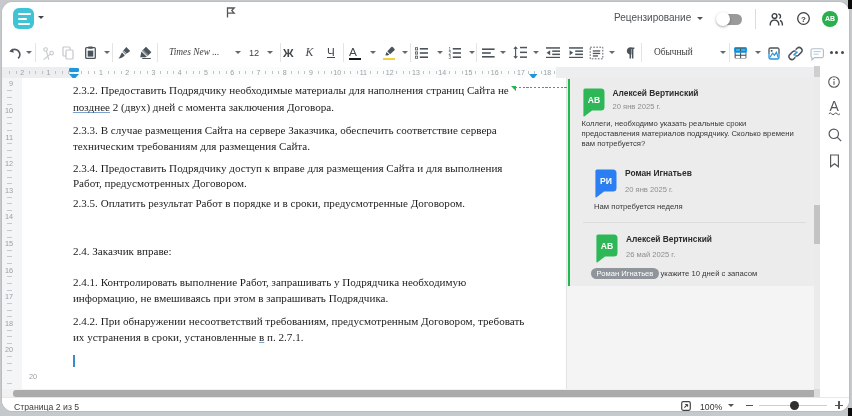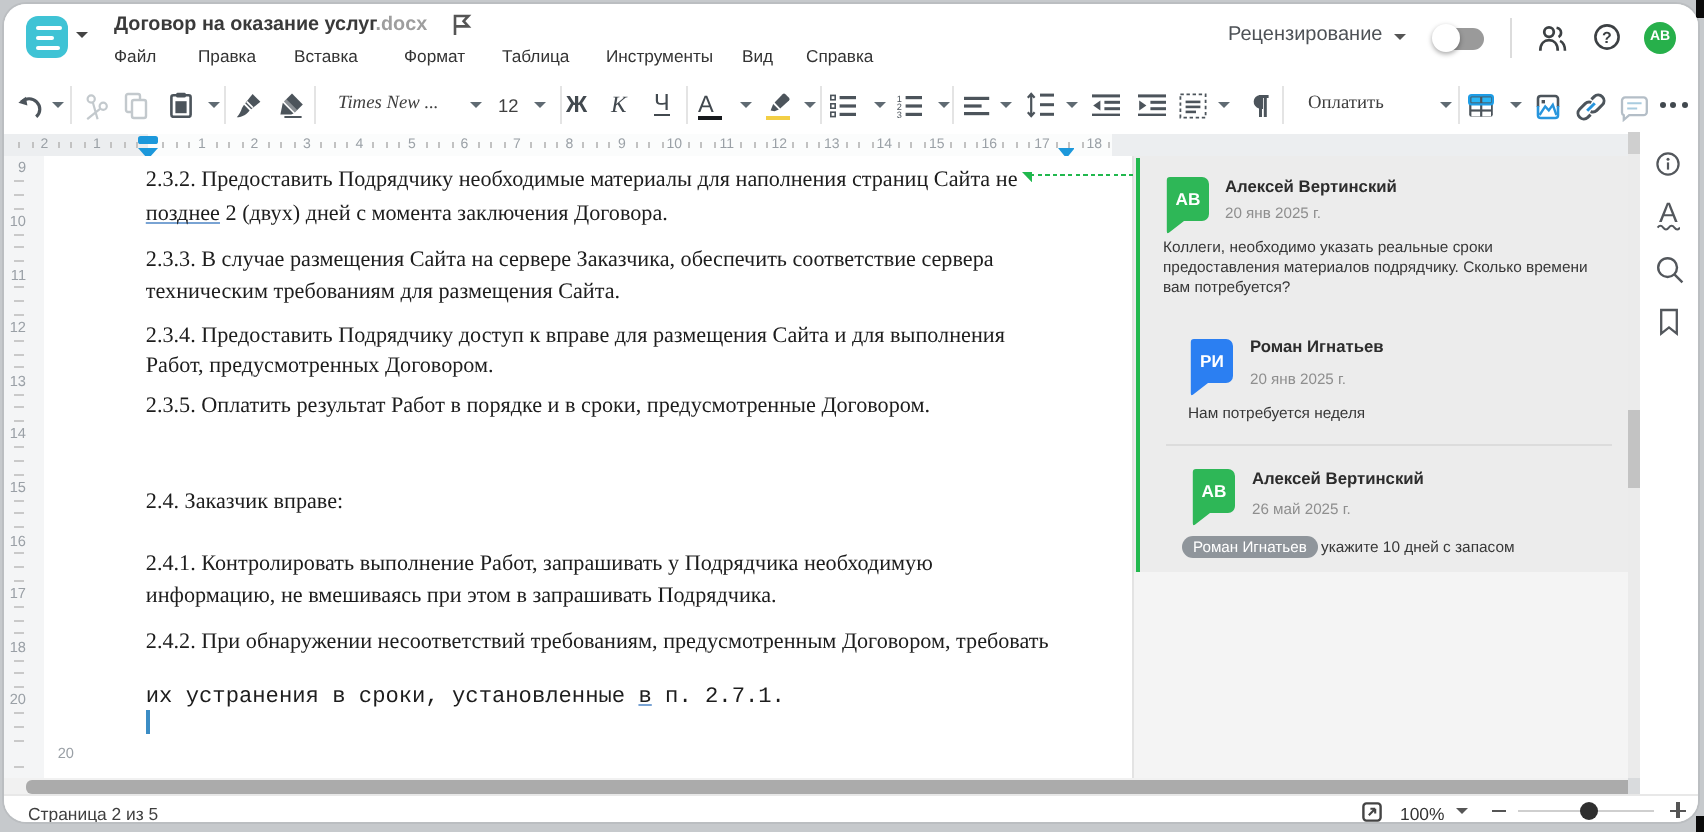--- a/index.html
+++ b/index.html
@@ -21,35 +21,24 @@
     <div id="inner">
 
 <div class="abs" style="left:0;top:0;width:852px;height:38px;background:#fff"></div>
 
 <div class="abs" style="left:13px;top:8px;width:21px;height:21px;border-radius:6px;background:#3fc3d5"></div>
 <div class="abs" style="left:17.5px;top:13px;width:13px;height:2.2px;border-radius:1px;background:#fff"></div>
 <div class="abs" style="left:17.5px;top:18px;width:9px;height:2.2px;border-radius:1px;background:#fff"></div>
 <div class="abs" style="left:17.5px;top:23px;width:12px;height:2.2px;border-radius:1px;background:#fff"></div>
 <div class="caret" style="left:38px;top:16px;border-top-color:#444"></div>
 
-<div class="abs" style="left:57px;top:7px;font-size:9.9px;font-weight:bold;color:#3a3a3a">Договор на оказание услуг<span style="color:#9e9e9e">.docx</span></div>
 <svg class="ic" style="left:226px;top:7px" width="10" height="11" viewBox="0 0 10 11">
         <path d="M1.5 10.5 V1 H8.2 L5.8 3.6 8.2 6.2 H1.5" fill="none" stroke="#555" stroke-width="1.3"></path>
       </svg>
 
-<div class="abs" id="menu" style="left:0;top:23px;width:600px;height:14px;font-size:8.6px;color:#333">
-<span class="abs" style="left:57px">Файл</span>
-<span class="abs" style="left:99px">Правка</span>
-<span class="abs" style="left:147px">Вставка</span>
-<span class="abs" style="left:202px">Формат</span>
-<span class="abs" style="left:251px">Таблица</span>
-<span class="abs" style="left:303px">Инструменты</span>
-<span class="abs" style="left:371px">Вид</span>
-<span class="abs" style="left:403px">Справка</span>
-</div>
 
 <div class="abs" style="left:614px;top:12px;font-size:10px;color:#4d5156">Рецензирование</div>
 <div class="caret" style="left:697px;top:17px;border-top-color:#555"></div>
 <div class="abs" style="left:716.5px;top:14px;width:25.5px;height:10.5px;border-radius:5.5px;background:#9a9a9a"></div>
 <div class="abs" style="left:715.5px;top:11.8px;width:14.3px;height:14.3px;border-radius:50%;background:#fff;box-shadow:0 1px 2.5px rgba(0,0,0,.35)"></div>
 <div class="vdiv" style="left:755px;top:9px;height:20px;background:#dcdcdc"></div>
 <svg class="ic" style="left:769px;top:12px" width="14.5" height="14.5" viewBox="0 0 20 20">
         <circle cx="7.6" cy="5.6" r="3.3" fill="none" stroke="#3c4043" stroke-width="1.9"></circle>
         <path d="M1.6 18.5 C1.6 13.3 4.6 11.2 7.6 11.2 C10.6 11.2 13.6 13.3 13.6 18.5" fill="none" stroke="#3c4043" stroke-width="1.9"></path>
         <path d="M12.8 2.6 C14.8 3 15.9 4.4 15.9 6.1 C15.9 7.4 15.3 8.4 14.2 9" fill="none" stroke="#3c4043" stroke-width="1.8"></path>
@@ -167,21 +156,21 @@
           <rect x="3.8" y="4.3" width="7.4" height="1.3" fill="#4c545b"></rect>
           <rect x="3.8" y="6.8" width="7.4" height="1.3" fill="#4c545b"></rect>
           <rect x="3.8" y="9.3" width="5.2" height="1.3" fill="#4c545b"></rect>
         </svg>
         <div class="caret" style="left:609px;top:50.5px"></div>
         <svg class="ic" style="left:625px;top:46.5px" width="10" height="12" viewBox="0 0 10 12">
           <path d="M4.9 0.5 H9.3 V2 H8.4 V11.5 H6.9 V2 H6 V11.5 H4.5 V7.2 A3.4 3.4 0 0 1 4.9 0.5 Z" fill="#4c545b"></path>
           <rect x="4.5" y="0.5" width="2" height="7" fill="#4c545b"></rect>
         </svg>
         <div class="vdiv" style="left:641px;top:43px;height:19px"></div>
-        <div class="abs" style="left:654px;top:46.5px;font-size:9.4px;color:#3f3f3f;font-family:'Liberation Serif',serif">Оплатить</div>
+        <div class="abs" style="left:654px;top:46.5px;font-size:9.4px;color:#3f3f3f;font-family:'Liberation Serif',serif">Обычный</div>
         <div class="caret" style="left:720px;top:50.5px"></div>
         <div class="vdiv" style="left:729px;top:43px;height:19px"></div>
         <svg class="ic" style="left:734px;top:47px" width="13" height="12" viewBox="0 0 13 12">
           <rect x="0.6" y="0.6" width="11.8" height="10.8" rx="1.2" fill="#4c545b"></rect>
           <rect x="1.7" y="1.7" width="4.35" height="2.5" fill="#29b6f6"></rect>
           <rect x="7.15" y="1.7" width="4.35" height="2.5" fill="#29b6f6"></rect>
           <rect x="1.7" y="5.3" width="4.35" height="2.4" fill="#fff"></rect>
           <rect x="7.15" y="5.3" width="4.35" height="2.4" fill="#fff"></rect>
           <rect x="1.7" y="8.8" width="4.35" height="2.4" fill="#fff"></rect>
           <rect x="7.15" y="8.8" width="4.35" height="2.4" fill="#fff"></rect>
@@ -392,21 +381,21 @@
         <div class="abs" style="left:72.9px;top:100.9px;font-family:'Liberation Serif',serif;font-size:11.1px;line-height:13px;white-space:nowrap;color:#1d1d1d"><u style="text-decoration-color:#79a3d3;text-decoration-skip-ink:none">позднее</u> 2 (двух) дней с момента заключения Договора.</div>
         <div class="abs" style="left:72.9px;top:124.4px;font-family:'Liberation Serif',serif;font-size:11.1px;line-height:13px;white-space:nowrap;color:#1d1d1d">2.3.3. В случае размещения Сайта на сервере Заказчика, обеспечить соответствие сервера</div>
         <div class="abs" style="left:72.9px;top:140.2px;font-family:'Liberation Serif',serif;font-size:11.1px;line-height:13px;white-space:nowrap;color:#1d1d1d">техническим требованиям для размещения Сайта.</div>
         <div class="abs" style="left:72.9px;top:161.9px;font-family:'Liberation Serif',serif;font-size:11.1px;line-height:13px;white-space:nowrap;color:#1d1d1d">2.3.4. Предоставить Подрядчику доступ к вправе для размещения Сайта и для выполнения</div>
         <div class="abs" style="left:72.9px;top:176.7px;font-family:'Liberation Serif',serif;font-size:11.1px;line-height:13px;white-space:nowrap;color:#1d1d1d">Работ, предусмотренных Договором.</div>
         <div class="abs" style="left:72.9px;top:197.4px;font-family:'Liberation Serif',serif;font-size:11.1px;line-height:13px;white-space:nowrap;color:#1d1d1d">2.3.5. Оплатить результат Работ в порядке и в сроки, предусмотренные Договором.</div>
         <div class="abs" style="left:72.9px;top:244.9px;font-family:'Liberation Serif',serif;font-size:11.1px;line-height:13px;white-space:nowrap;color:#1d1d1d">2.4. Заказчик вправе:</div>
         <div class="abs" style="left:72.9px;top:275.9px;font-family:'Liberation Serif',serif;font-size:11.1px;line-height:13px;white-space:nowrap;color:#1d1d1d">2.4.1. Контролировать выполнение Работ, запрашивать у Подрядчика необходимую</div>
         <div class="abs" style="left:72.9px;top:291.9px;font-family:'Liberation Serif',serif;font-size:11.1px;line-height:13px;white-space:nowrap;color:#1d1d1d">информацию, не вмешиваясь при этом в запрашивать Подрядчика.</div>
         <div class="abs" style="left:72.9px;top:315.4px;font-family:'Liberation Serif',serif;font-size:11.1px;line-height:13px;white-space:nowrap;color:#1d1d1d">2.4.2. При обнаружении несоответствий требованиям, предусмотренным Договором, требовать</div>
-        <div class="abs" style="left:72.9px;top:343px;font-family:Liberation Mono, monospace;font-size:11.1px;line-height:13px;white-space:nowrap;color:#1d1d1d">их устранения в сроки, установленные <u style="text-decoration-color:#79a3d3;text-decoration-skip-ink:none">в</u> п. 2.7.1.</div>
+        <div class="abs" style="left:72.9px;top:331px;font-family:Liberation Serif, serif;font-size:11.1px;line-height:13px;white-space:nowrap;color:#1d1d1d">их устранения в сроки, установленные <u style="text-decoration-color:#79a3d3;text-decoration-skip-ink:none">в</u> п. 2.7.1.</div>
       </div>
 
 <div class="abs" style="left:72.9px;top:355px;width:1.8px;height:12.2px;background:#3c8dc5"></div>
 
 <div id="comments">
         <svg class="ic" style="left:581.5px;top:88px" width="23" height="29" viewBox="0 0 23 29">
       <path d="M3 0.5 H19 A3.5 3.5 0 0 1 22.5 4 V19 A3.5 3.5 0 0 1 19 22.5 H10 L2.6 28.3 Q1.4 29.2 1.4 27.6 V2.1 Q1.4 0.5 3 0.5 Z" fill="#2eb757"></path>
       <text x="12" y="14.5" font-size="8.6" font-weight="bold" fill="#fff" text-anchor="middle" font-family="Liberation Sans">АВ</text>
         </svg>
         <div class="abs" style="left:612.5px;top:87.7px;font-size:8.4px;font-weight:bold;color:#2c2c2c">Алексей Вертинский</div>

